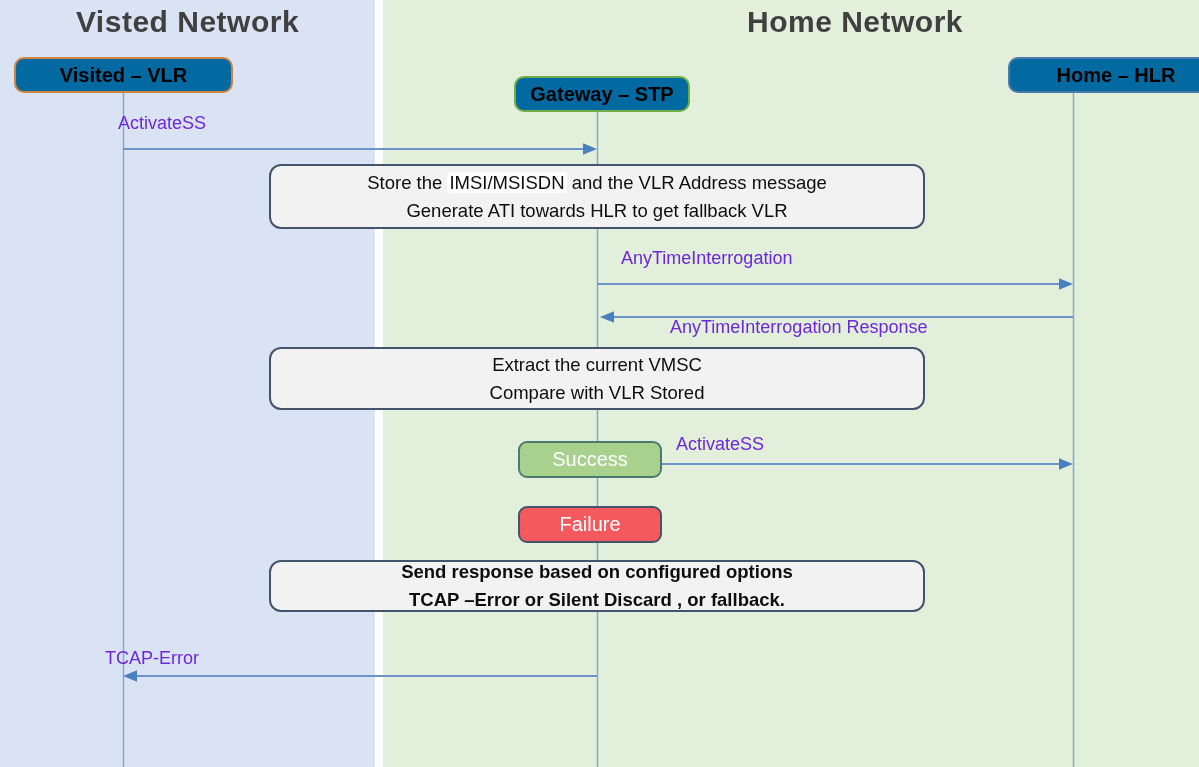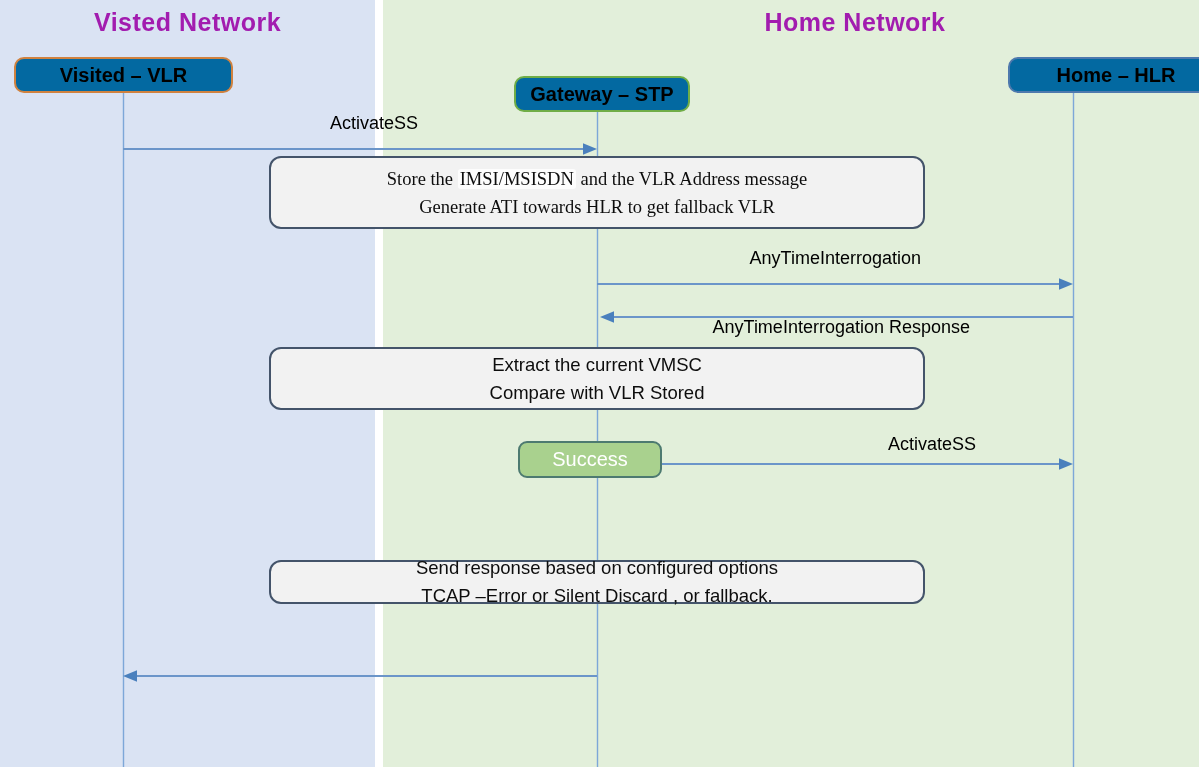--- a/index.html
+++ b/index.html
@@ -10,21 +10,21 @@
     font-family:"Liberation Sans","DejaVu Sans",sans-serif;
     background:#ffffff;
   }
   
   .region{position:absolute;top:0;height:767px;}
   .region-visited{left:0;width:375px;background:#dae3f3;}
   .region-home{left:383px;width:816px;background:#e2efda;}
   .region-title{
     position:absolute;top:2px;height:40px;
     display:flex;align-items:center;justify-content:center;
-    font-size:25px;font-weight:700;color:#a21caf;letter-spacing:0.5px;
+    font-size:30px;font-weight:700;color:#404040;letter-spacing:0.5px;
   }
   .region-title-visited{left:0;width:375px;}
   .region-title-home{left:383px;width:944px;}
   
   .wires{position:absolute;left:0;top:0;z-index:1;}
   
   .actor{
     position:absolute;top:57px;height:36px;z-index:2;
     background:#0369a1;border-radius:10px;
     display:flex;align-items:center;justify-content:center;
@@ -35,37 +35,37 @@
   .actor-stp{left:514px;width:176px;border:2.5px solid #70ad47;margin-top:19px;}
   .actor-hlr{left:1008px;width:216px;border:2.5px solid #4e79ad;}
   
   .pbox{
     position:absolute;left:269px;width:656px;z-index:2;
     background:#f2f2f2;border:2.5px solid #44546a;border-radius:12px;
     box-sizing:border-box;
     display:flex;flex-direction:column;align-items:center;justify-content:center;
     font-size:18.5px;color:#0d0d0d;line-height:28px;text-align:center;
   }
-  .pbox-store{top:156px;height:73px;font-family:Liberation Serif, serif;}
+  .pbox-store{top:164px;height:65px;}
   .pbox-extract{top:347px;height:63px;}
-  .pbox-respond{top:560px;height:44px;}
+  .pbox-respond{top:560px;height:52px;font-weight:bold;}
   .hl{background:#fdfdfd;border-radius:3px;padding:0 2px;}
   
   .badge{
     position:absolute;left:518px;width:144px;height:37px;z-index:2;
     border-radius:9px;box-sizing:border-box;
     display:flex;align-items:center;justify-content:center;
     font-size:20px;color:#ffffff;
   }
   .badge-success{top:441px;background:#a9d18e;border:2.5px solid #4d7a70;}
   .badge-failure{top:506px;background:#f4595e;border:2.5px solid #44546a;}
   
   .msg{
     position:absolute;width:300px;z-index:2;
-    text-align:right;font-size:18px;color:#000000;
+    text-align:left;font-size:18px;color:#6d28d9;
   }
   .msg-activate1{left:118px;top:113px;}
   .msg-ati{left:621px;top:248px;}
   .msg-ati-resp{left:670px;top:308px;margin-top:9px;}
   .msg-activate2{left:676px;top:434px;}
   .msg-tcap{left:105px;top:648px;}
 </style>
 </head>
 <body>
 
@@ -100,31 +100,33 @@
   </svg>
 
   <div class="actor actor-vlr">Visited – VLR</div>
   <div class="actor actor-stp">Gateway – STP</div>
   <div class="actor actor-hlr">Home – HLR</div>
 
   <div class="msg msg-activate1">ActivateSS</div>
   <div class="msg msg-ati">AnyTimeInterrogation</div>
   <div class="msg msg-ati-resp">AnyTimeInterrogation Response</div>
   <div class="msg msg-activate2">ActivateSS</div>
+  <div class="msg msg-tcap">TCAP-Error</div>
 
   <div class="pbox pbox-store">
     <div><span>Store the </span><span class="hl">IMSI/MSISDN</span><span> and the VLR Address message</span></div>
     <div>Generate ATI towards HLR to get fallback VLR</div>
   </div>
 
   <div class="pbox pbox-extract">
     <div>Extract the current VMSC</div>
     <div>Compare with VLR Stored</div>
   </div>
 
   <div class="pbox pbox-respond">
     <div>Send response based on configured options</div>
     <div>TCAP –Error or Silent Discard , or fallback.</div>
   </div>
 
   <div class="badge badge-success">Success</div>
+  <div class="badge badge-failure">Failure</div>
 
 </div>
 
 </body></html>

